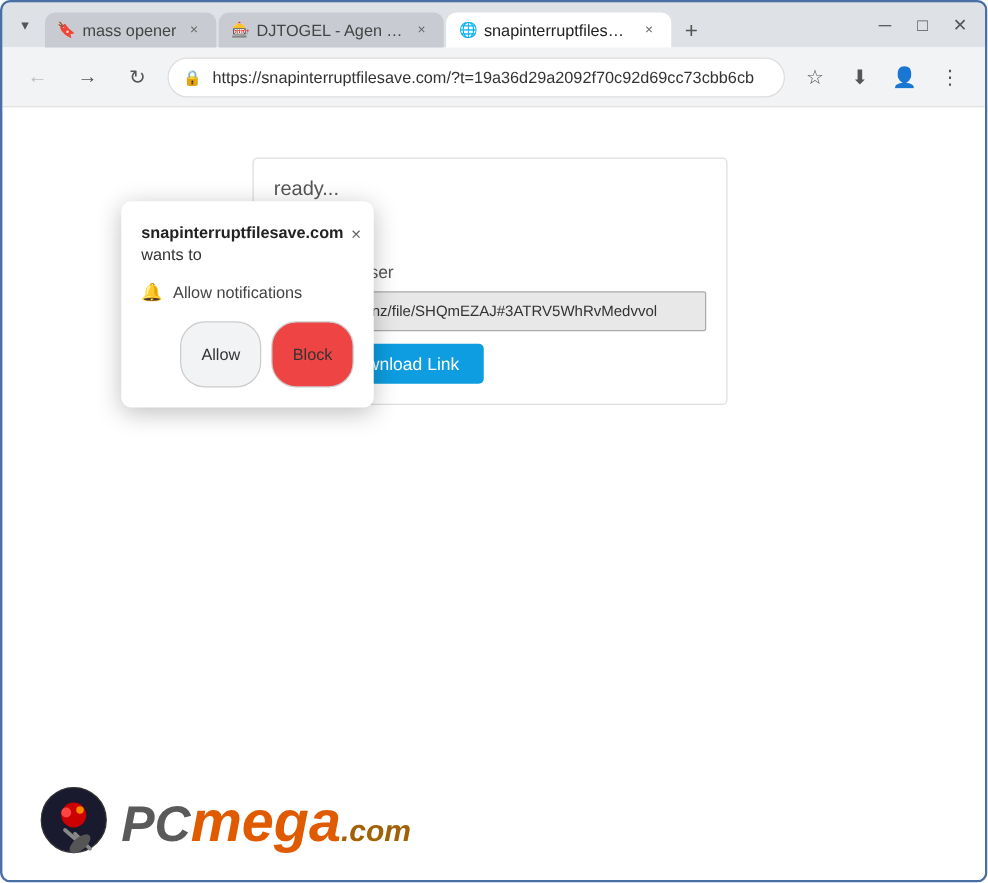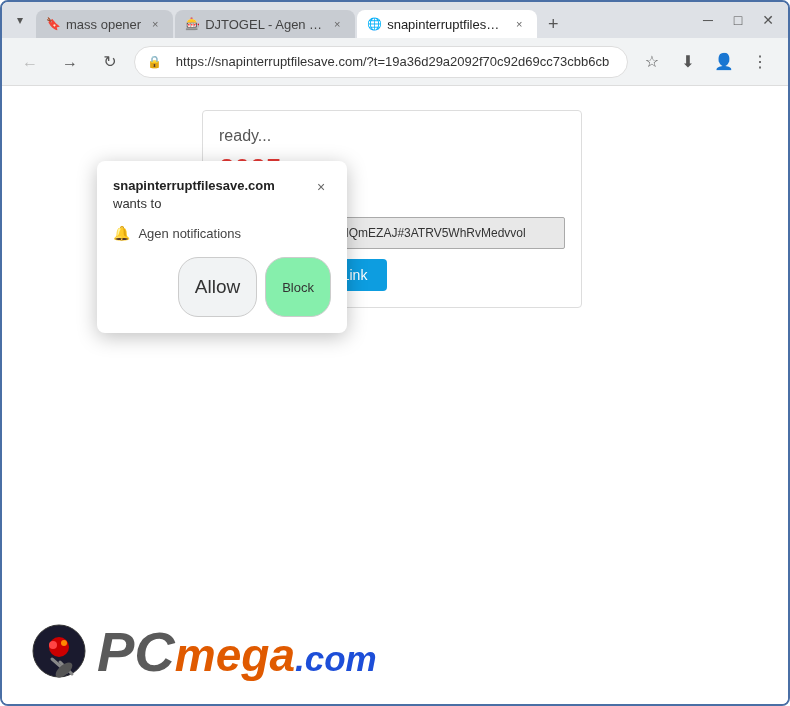--- a/index.html
+++ b/index.html
@@ -166,41 +166,40 @@
       color: #555;
     }
 
     .address-text {
       flex: 1;
       overflow: hidden;
       text-overflow: ellipsis;
       white-space: nowrap;
       font-size: 13px;
       color: #333;
-      text-align: center;
     }
 
     .nav-right-icons {
       display: flex;
       gap: 4px;
       align-items: center;
     }
 
     
     .page-content {
       flex: 1;
       background: #fff;
       position: relative;
       overflow: hidden;
     }
 
     
     .download-section {
       position: absolute;
-      top: 24px;
+      top: 40px;
       left: 200px;
       width: 380px;
     }
 
     .content-box {
       border: 1px solid #ddd;
       border-radius: 4px;
       padding: 16px;
       background: #fff;
     }
@@ -250,21 +249,21 @@
       font-size: 14px;
       cursor: pointer;
       font-weight: 500;
     }
 
     
     .permission-popup {
       position: absolute;
       top: 75px;
       left: 95px;
-      width: 250px;
+      width: 202px;
       background: #fff;
       border-radius: 8px;
       box-shadow: 0 4px 20px rgba(0,0,0,0.25);
       padding: 16px;
       z-index: 100;
     }
 
     .popup-header {
       display: flex;
       justify-content: space-between;
@@ -315,29 +314,29 @@
       gap: 8px;
       justify-content: flex-end;
     }
 
     .btn-allow {
       padding: 18px 16px;
       border: 1px solid #ccc;
       border-radius: 20px;
       background: #f1f3f4;
       color: #333;
-      font-size: 19px;
+      font-size: 13px;
       cursor: pointer;
     }
 
     .btn-block {
       padding: 6px 16px;
       border: 1px solid #ccc;
       border-radius: 20px;
-      background: #86efac;
+      background: #ef4444;
       color: #333;
       font-size: 13px;
       cursor: pointer;
     }
 
     
     .pcrisk-logo {
       position: absolute;
       bottom: 20px;
       left: 30px;
@@ -424,21 +423,21 @@
       <div class="popup-header">
         <div class="popup-title">
           <span class="domain">snapinterruptfilesave.com</span>
           <span>wants to</span>
         </div>
         <div class="popup-close">×</div>
       </div>
 
       <div class="popup-permission-item">
         <span class="bell-icon">🔔</span>
-        <span>Agen notifications</span>
+        <span>Allow notifications</span>
       </div>
 
       <div class="popup-buttons">
         <button class="btn-allow">Allow</button>
         <button class="btn-block">Block</button>
       </div>
     </div>
 
     <div class="download-section">
       <div class="content-box">
@@ -460,18 +459,18 @@
         <circle cx="27" cy="27" r="26" fill="#1a1a2e" stroke="#333" stroke-width="1"></circle>
         <circle cx="27" cy="23" r="10" fill="#cc0000"></circle>
         <circle cx="21" cy="21" r="4" fill="#ff4444"></circle>
         <circle cx="32" cy="19" r="3" fill="#ff8800"></circle>
         <line x1="20" y1="35" x2="35" y2="48" stroke="#888" stroke-width="3" stroke-linecap="round"></line>
         <line x1="28" y1="38" x2="40" y2="50" stroke="#888" stroke-width="3" stroke-linecap="round"></line>
         <ellipse cx="32" cy="46" rx="10" ry="5" fill="#555" transform="rotate(-40 32 46)"></ellipse>
       </svg>
 
       <div>
-        <span style="font-size:56px;font-weight:bold;font-style:italic;font-family:Arial,sans-serif;color:#5a5a5a;">PC</span><span style="font-size:46px;font-weight:bold;font-style:italic;font-family:Arial,sans-serif;color:#e05a00;">mega</span><span style="font-size:35px;font-weight:bold;font-style:italic;font-family:Arial,sans-serif;color:#1d4ed8;">.com</span>
+        <span style="font-size:40px;font-weight:bold;font-style:italic;font-family:Arial,sans-serif;color:#5a5a5a;">PC</span><span style="font-size:46px;font-weight:bold;font-style:italic;font-family:Arial,sans-serif;color:#e05a00;">mega</span><span style="font-size:24px;font-weight:bold;font-style:italic;font-family:Arial,sans-serif;color:#a16207;">.com</span>
       </div>
     </div>
 
   </div>
 </div>
 
 </body></html>

